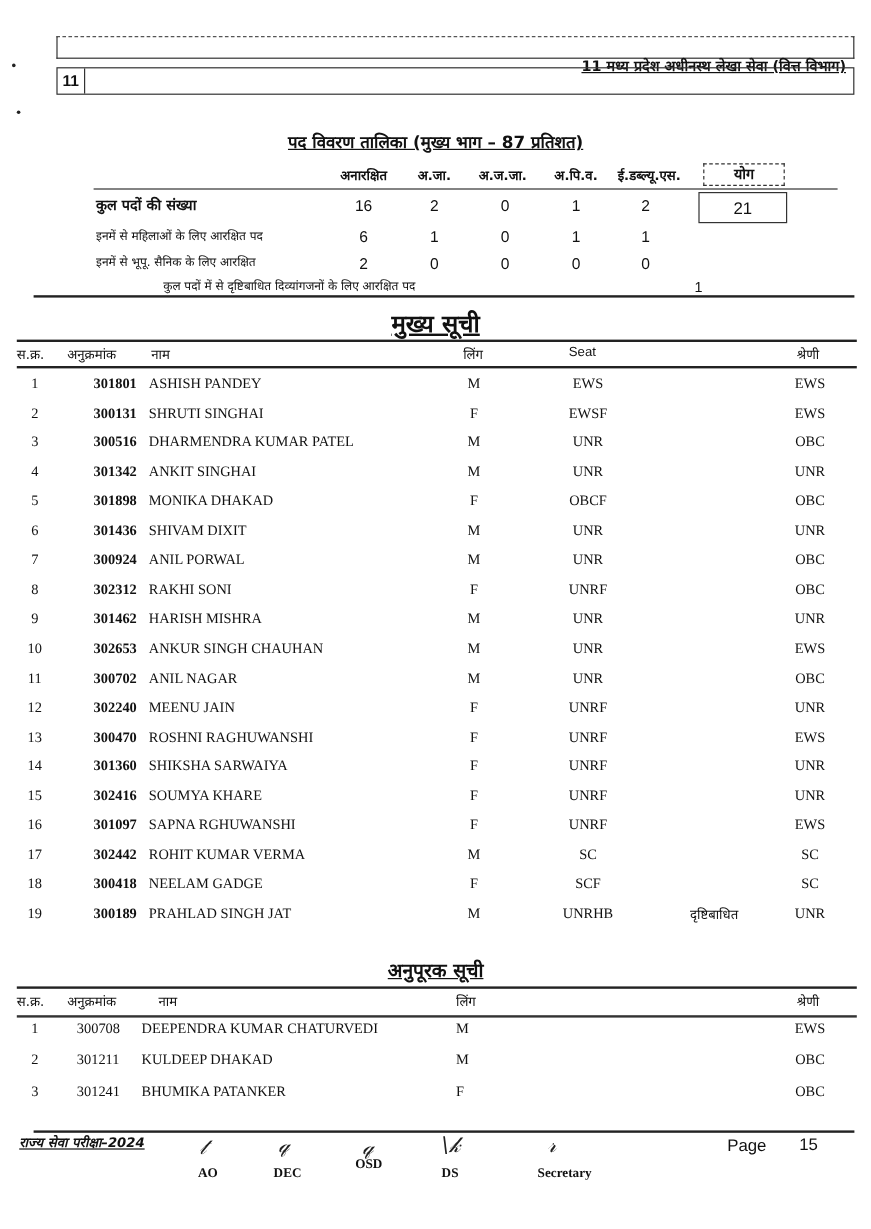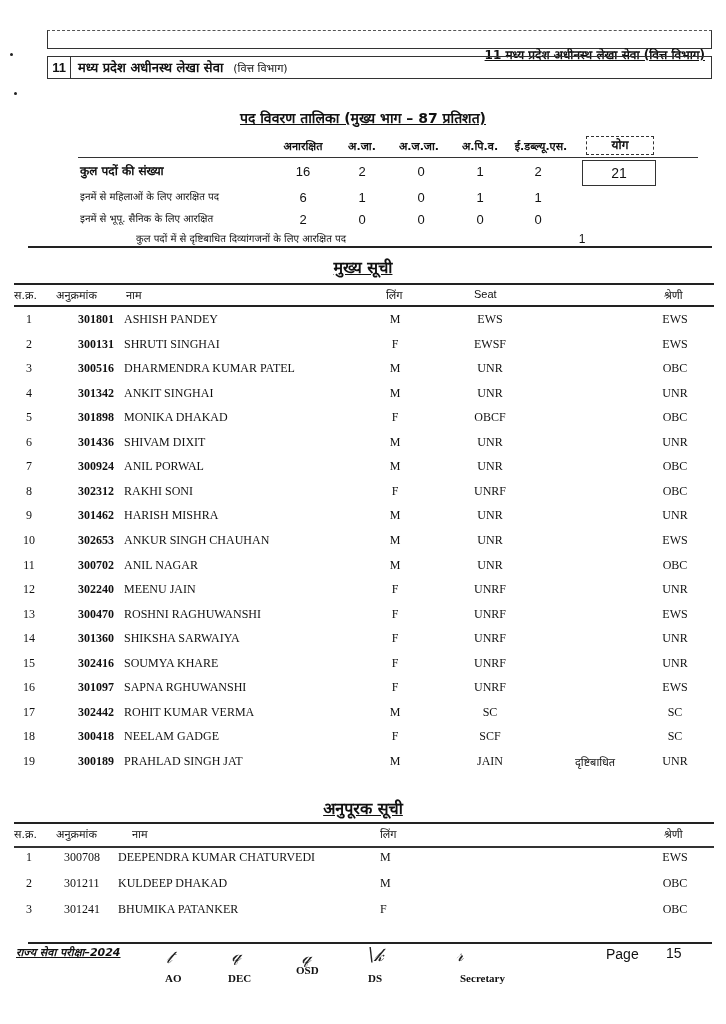--- a/index.html
+++ b/index.html
@@ -42,23 +42,20 @@
 </style>
 </head>
 <body>
 
 <div class="abs hdr-box1">
   <span>11 मध्य प्रदेश अधीनस्थ लेखा सेवा (वित्त विभाग)</span>
 </div>
 <div class="abs bullet" style="left:10px;top:53px;"></div>
 <div class="abs hdr-box2">
   <div class="hdr-num">11</div>
-  <div class="hdr-title">
-    <span>मध्य प्रदेश अधीनस्थ लेखा सेवा</span><span class="hdr-dept">(वित्त विभाग)</span>
-  </div>
 </div>
 <div class="abs bullet" style="left:14px;top:92px;"></div>
 
 <div class="abs center-title" style="top:108px;font-size:14px;">पद विवरण तालिका (मुख्य भाग – 87 प्रतिशत)</div>
 
 <div class="abs sum-head" style="left:268px;top:138px;width:70px;">अनारक्षित</div>
 <div class="abs sum-head" style="left:340px;top:138px;width:44px;">अ.जा.</div>
 <div class="abs sum-head" style="left:389px;top:138px;width:60px;">अ.ज.जा.</div>
 <div class="abs sum-head" style="left:452px;top:138px;width:56px;">अ.पि.व.</div>
 <div class="abs sum-head" style="left:505px;top:138px;width:72px;">ई.डब्ल्यू.एस.</div>
@@ -86,21 +83,21 @@
 <div class="abs num" style="left:347px;top:212px;">0</div>
 <div class="abs num" style="left:406px;top:212px;">0</div>
 <div class="abs num" style="left:465px;top:212px;">0</div>
 <div class="abs num" style="left:523px;top:212px;">0</div>
 
 <div class="abs sum-label" style="left:136px;top:231px;font-size:10px;">कुल पदों में से दृष्टिबाधित दिव्यांगजनों के लिए आरक्षित पद</div>
 <div class="abs num" style="left:567px;top:232px;font-size:12px;">1</div>
 
 <div class="abs rule-thick" style="left:28px;top:246px;width:684px;"></div>
 
-<div class="abs center-title" style="top:256px;font-size:16px;">मुख्य सूची</div>
+<div class="abs center-title" style="top:256px;font-size:20px;">मुख्य सूची</div>
 <div class="abs rule-thick" style="left:14px;top:283px;width:700px;"></div>
 
 <div class="abs th" style="left:14px;top:287px;">स.क्र.</div>
 <div class="abs th" style="left:56px;top:287px;">अनुक्रमांक</div>
 <div class="abs th" style="left:126px;top:287px;">नाम</div>
 <div class="abs th" style="left:386px;top:287px;">लिंग</div>
 <div class="abs th" style="left:474px;top:288px;font-family:'Liberation Sans',sans-serif;">Seat</div>
 <div class="abs th" style="left:664px;top:287px;">श्रेणी</div>
 <div class="abs rule-thick" style="left:14px;top:305px;width:700px;"></div>
 
@@ -265,21 +262,21 @@
       <span class="c-gen">F</span>
       <span class="c-seat">SCF</span>
       <span class="c-rem"></span>
       <span class="c-cat">SC</span>
     </div>
     <div class="row" style="top: 753.9px;">
       <span class="c-sn">19</span>
       <span class="c-roll">300189</span>
       <span class="c-name">PRAHLAD SINGH JAT</span>
       <span class="c-gen">M</span>
-      <span class="c-seat">JAIN</span>
+      <span class="c-seat">UNRHB</span>
       <span class="c-rem">दृष्टिबाधित</span>
       <span class="c-cat">UNR</span>
     </div>
   </div>
 
 <div class="abs center-title" style="top:797px;font-size:16px;">अनुपूरक सूची</div>
 <div class="abs rule-thick" style="left:14px;top:822px;width:700px;"></div>
 <div class="abs th" style="left:14px;top:826px;">स.क्र.</div>
 <div class="abs th" style="left:56px;top:826px;">अनुक्रमांक</div>
 <div class="abs th" style="left:132px;top:826px;">नाम</div>
@@ -316,16 +313,16 @@
 
 <div class="abs sig-mark" style="left:166px;top:946px;">𝓉</div>
 <div class="abs sig" style="left:165px;top:972px;">AO</div>
 <div class="abs sig-mark" style="left:232px;top:944px;">𝓆</div>
 <div class="abs sig" style="left:228px;top:972px;">DEC</div>
 <div class="abs sig-mark" style="left:302px;top:946px;">𝓆</div>
 <div class="abs sig" style="left:296px;top:964px;">OSD</div>
 <div class="abs sig-mark" style="left:368px;top:944px;">\𝓀</div>
 <div class="abs sig" style="left:368px;top:972px;">DS</div>
 <div class="abs sig-mark" style="left:456px;top:944px;">𝓇</div>
-<div class="abs sig" style="left:460px;top:972px;">Secretary</div>
+<div class="abs sig" style="left:448px;top:972px;">Secretary</div>
 
 <div class="abs" style="left:606px;top:946px;font-family:'Liberation Sans',sans-serif;font-size:14px;">Page</div>
 <div class="abs" style="left:666px;top:945px;font-family:'Liberation Sans',sans-serif;font-size:14px;">15</div>
 
 </body></html>

